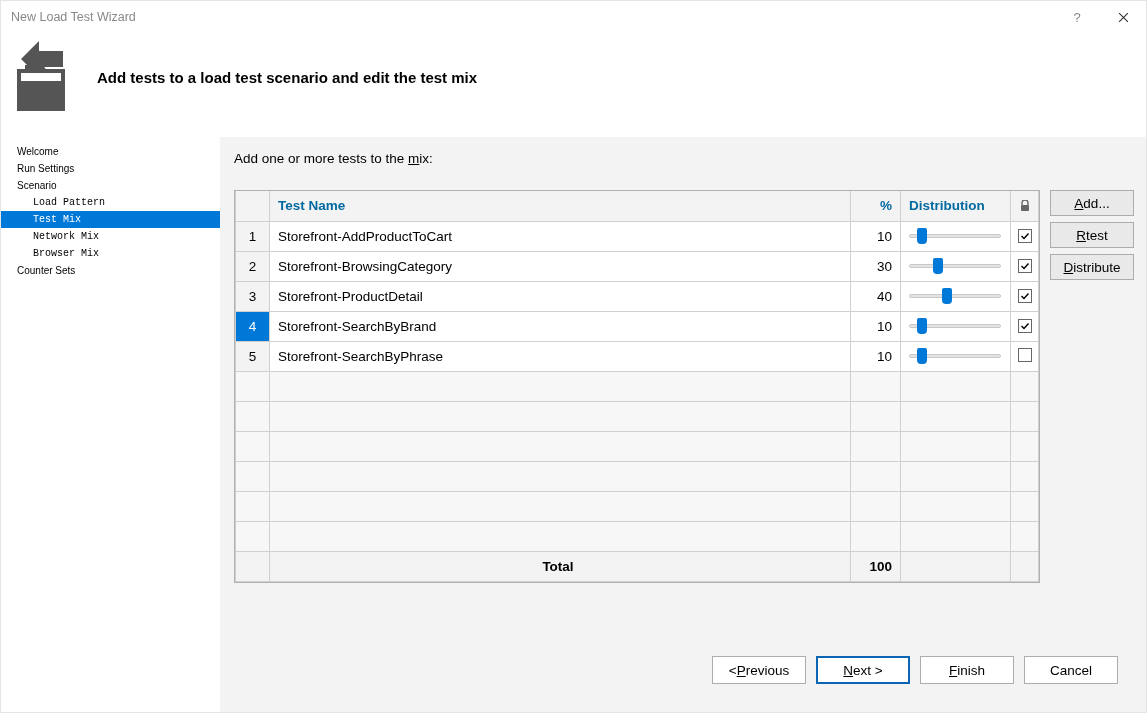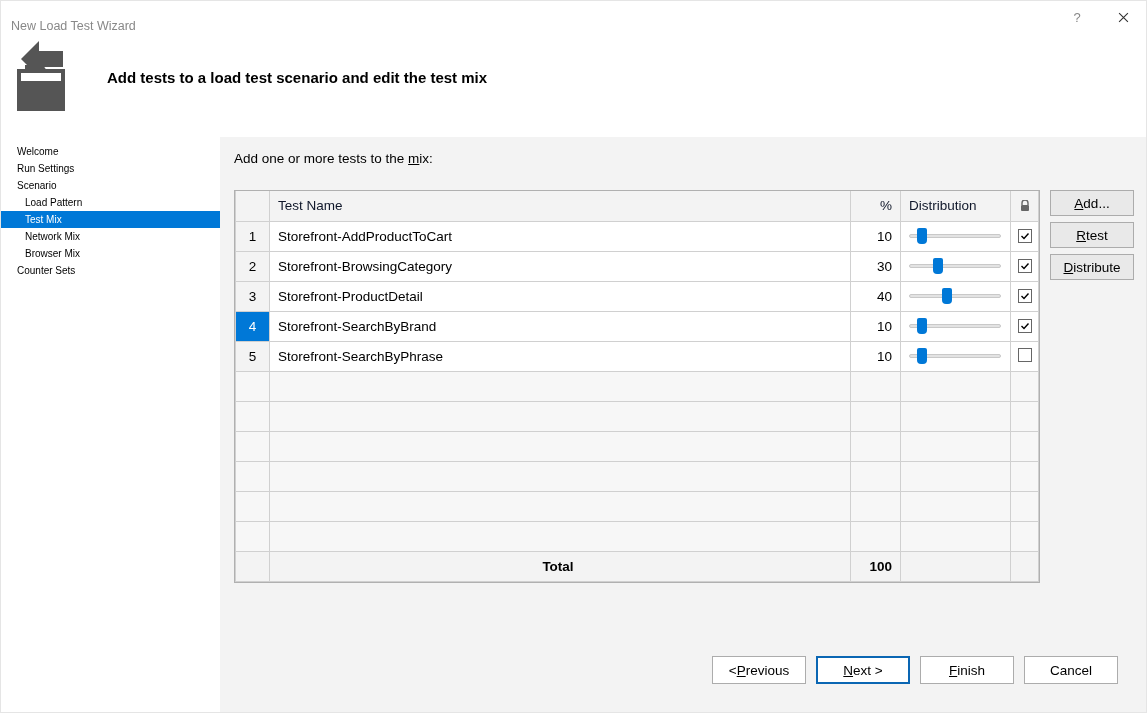--- a/index.html
+++ b/index.html
@@ -1,42 +1,42 @@
 <!DOCTYPE html>
 <html><head>
 <meta charset="utf-8">
 <style>
   * { box-sizing: border-box; font-family: "Segoe UI", Tahoma, sans-serif; }
   html, body { margin: 0; padding: 0; background: #fff; }
   .window { width: 1147px; height: 713px; border: 1px solid #e5e5e5; background: #fff; position: relative; display: flex; flex-direction: column; }
 
-  .titlebar { height: 32px; display: flex; align-items: flex-end; padding: 0 0 0 10px; color: #888; font-size: 12.5px; }
+  .titlebar { height: 32px; display: flex; align-items: center; padding: 0 0 0 10px; color: #888; font-size: 12.5px; }
   .titlebar .title { flex: 1; }
   .titlebar .sysbtn { width: 46px; height: 32px; display: flex; align-items: center; justify-content: center; color: #666; font-size: 13px; }
   .titlebar .sysbtn.close svg { stroke: #444; }
   .titlebar .sysbtn.help { font-size: 13px; color: #888; }
 
-  .header { display: flex; align-items: center; padding: 4px 10px 20px 10px; gap: 34px; }
+  .header { display: flex; align-items: center; padding: 4px 10px 20px 10px; gap: 24px; }
   .header .heading { font-size: 15px; font-weight: 600; color: #000; }
 
   .body { flex: 1; display: flex; min-height: 0; }
   .nav { width: 219px; padding-top: 6px; font-size: 10px; color: #000; }
   .nav .item { padding: 3px 0 3px 16px; cursor: default; white-space: nowrap; }
-  .nav .item.sub { padding-left: 24px; }
+  .nav .item.sub { padding-left: 32px; font-family: Liberation Mono, monospace; }
   .nav .item.selected { background: #0078d7; color: #fff; }
 
   .content { flex: 1; background: #f3f3f3; border-left: 0; border-top: 0; display: flex; flex-direction: column; padding: 14px 12px 10px 14px; gap: 20px; }
   .instr { font-size: 13.5px; color: #000; padding-bottom: 4px; }
   .instr .ul { text-decoration: underline; }
 
   .grid-wrap { display: flex; align-items: flex-start; gap: 10px; flex: 1; min-height: 0; }
   .grid { flex: 1; border: 1px solid #b0b0b0; background: #fff; }
   .grid table { width: 100%; border-collapse: collapse; table-layout: fixed; }
   .grid th, .grid td { border: 1px solid #d0d0d0; height: 30px; padding: 0 8px; font-size: 13.5px; text-align: left; vertical-align: middle; }
-  .grid th { background: #f3f3f3; color: #0f172a; font-weight: 400; border-top: none; }
+  .grid th { background: #f3f3f3; color: #0369a1; font-weight: 700; border-top: none; }
   .grid td { background: #fff; color: #000; }
   .grid tr.sel td.rowhdr { background: #0078d7; color: #fff; }
   .grid td.rowhdr, .grid th.rowhdr { background: #f3f3f3; text-align: center; width: 34px; padding: 0; }
   .grid th.pct, .grid td.pct { width: 50px; text-align: right; padding-right: 8px; }
   .grid th.dist, .grid td.dist { width: 110px; text-align: left; }
   .grid th.lock, .grid td.lock { width: 28px; text-align: center; padding: 0; }
   .grid th.lock svg { display: block; margin: 0 auto; fill: #666; }
   .grid tfoot td { background: #f3f3f3; font-weight: 700; }
   .grid tfoot td.total-label { text-align: center; padding-right: 12px; }
   .grid td.empty { background: #f7f7f7; }

